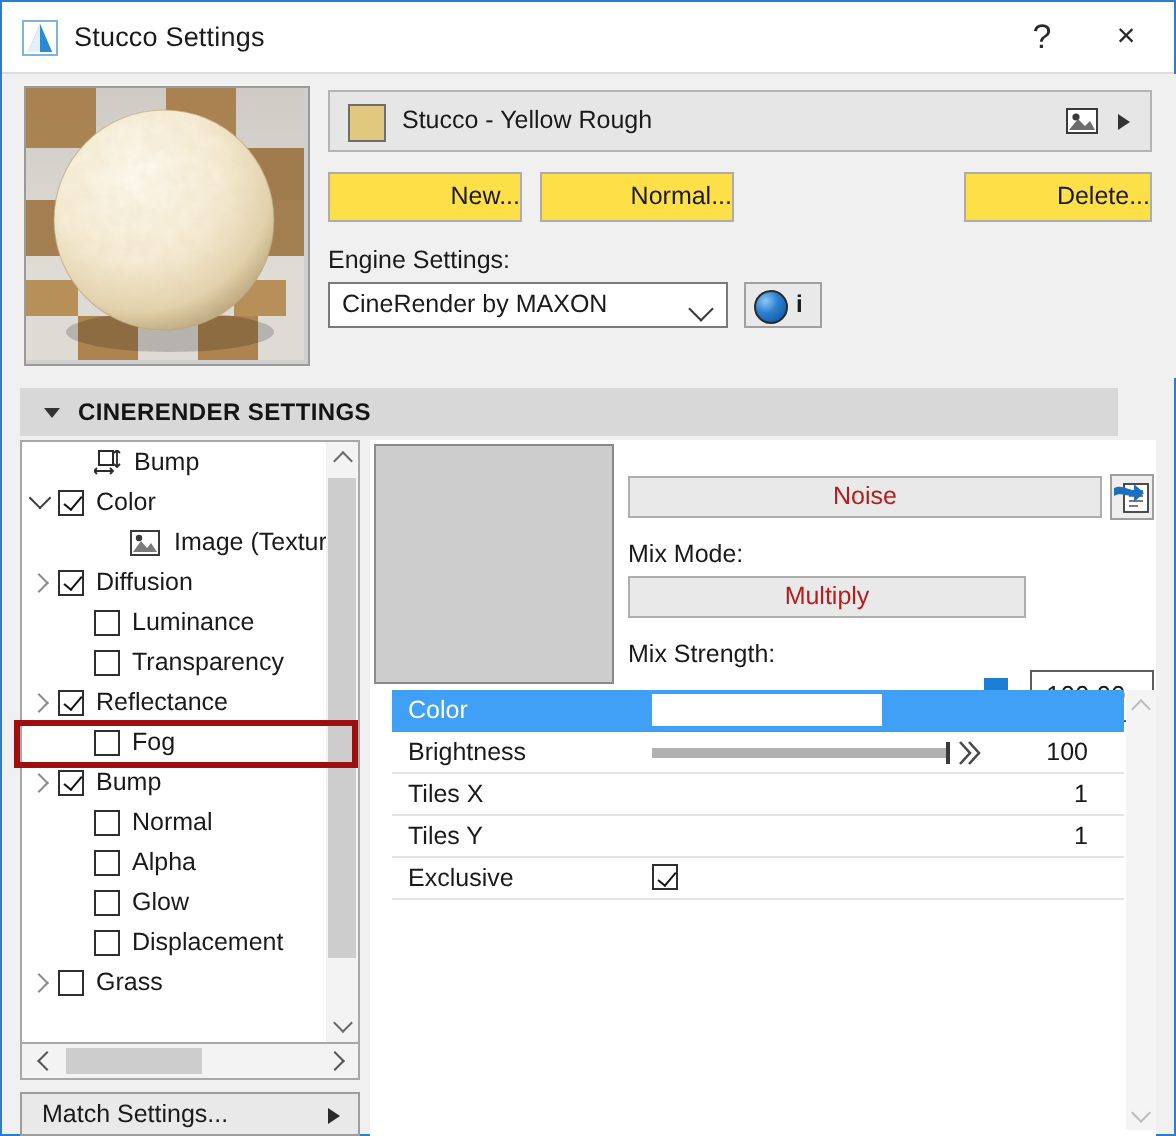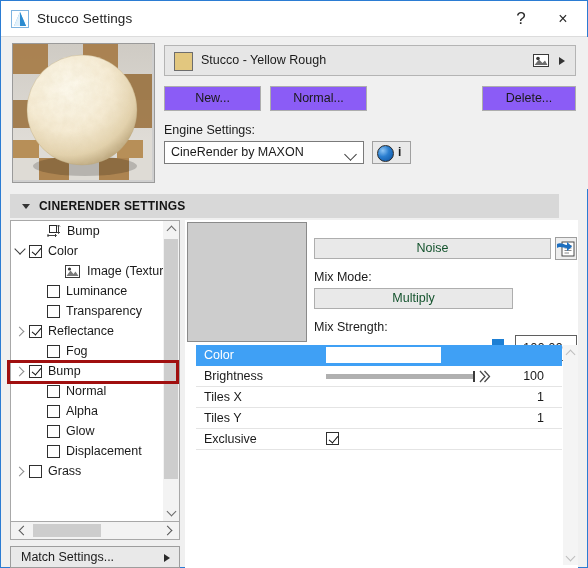--- a/index.html
+++ b/index.html
@@ -86,27 +86,27 @@
   .mat-arrow {
     position: absolute; right: 10px; top: 11px;
     width: 0; height: 0;
     border-left: 6px solid #333;
     border-top: 4px solid transparent;
     border-bottom: 4px solid transparent;
   }
   .btnrow { position: absolute; left: 162px; top: 49px; width: 412px; height: 26px; }
   .winbtn {
     position: absolute; top: 0; height: 25px;
-    background: #8b5cf6;
+    background: #fde047;
     border: 1px solid #adadad;
     box-sizing: border-box;
     font-family: "Liberation Sans", sans-serif;
     font-size: 12.5px;
     color: #1a1a1a;
-    text-align: center;
+    text-align: right;
     line-height: 23px;
     cursor: default;
   }
   .btn-new    { left: 0px;   width: 97px; }
   .btn-rename { left: 106px; width: 97px; }
   .btn-share  { left: 212px; width: 97px; }
   .btn-delete { left: 318px; width: 94px; }
   .engine-label {
     position: absolute; left: 162px; top: 86px;
     font-size: 12.5px; color: #1a1a1a;
@@ -346,21 +346,21 @@
   .lbl-mixstrength { left: 129px; top: 100px; }
   .combo-flat {
     position: absolute;
     height: 21px;
     background: #e9e9e9;
     border: 1px solid #aeaeae;
     box-sizing: border-box;
     font-size: 12.5px;
     line-height: 19px;
     text-align: center;
-    color: #14532d;
+    color: #b91c1c;
     cursor: default;
   }
   .texture-combo { left: 129px; top: 18px; width: 237px; }
   .mixmode-combo { left: 129px; top: 68px; width: 199px; }
   .tex-load-btn {
     position: absolute; left: 370px; top: 17px;
     width: 22px; height: 23px;
     background: #eeeeee;
     border: 1px solid #9e9e9e;
     box-sizing: border-box;
@@ -589,20 +589,25 @@
         <span class="tw-icon-img">
           <svg width="15" height="13" viewBox="0 0 15 13">
             <rect x="0.5" y="0.5" width="14" height="12" fill="#fff" stroke="#3a3a3a"></rect>
             <circle cx="4.5" cy="4" r="1.6" fill="#3a3a3a"></circle>
             <path d="M1.5 11 L5.5 5.5 L8.5 9 L10.5 6.5 L13.5 11 Z" fill="#7a7a7a"></path>
           </svg>
         </span>
         <span class="tw-label">Image (Textured Re</span>
       </div>
 
+      <div class="tree-row">
+        <span class="tw-expander closed"></span>
+        <span class="tw-check checked"></span>
+        <span class="tw-label">Diffusion</span>
+      </div>
 
       <div class="tree-row">
         <span class="tw-expander indent-18"></span>
         <span class="tw-check"></span>
         <span class="tw-label">Luminance</span>
       </div>
 
       <div class="tree-row">
         <span class="tw-expander indent-18"></span>
         <span class="tw-check"></span>

